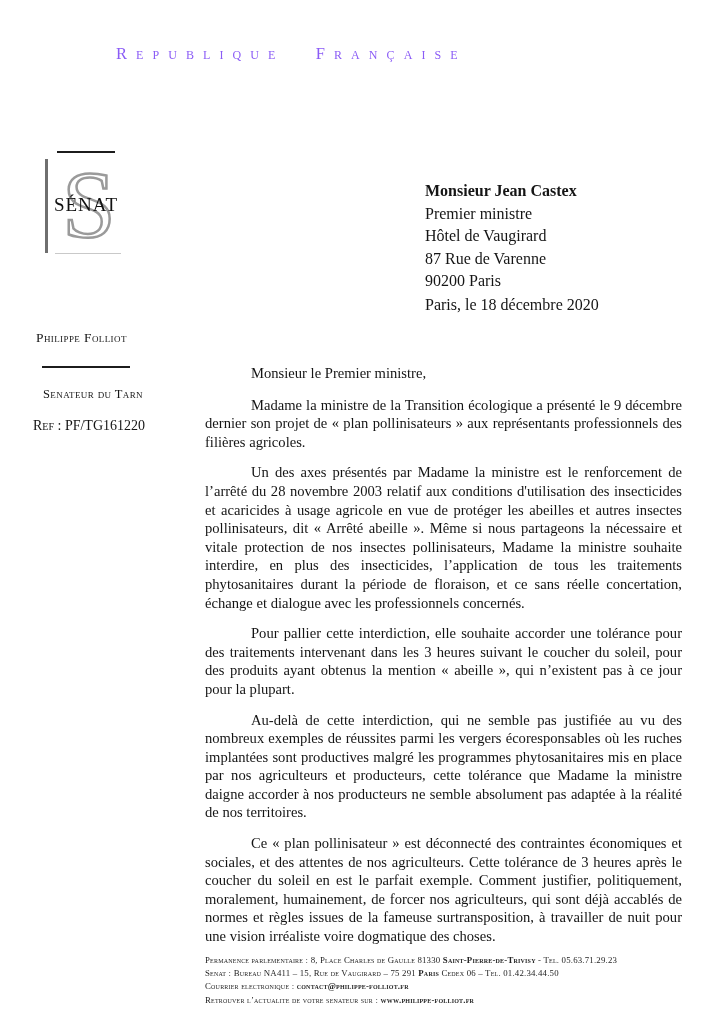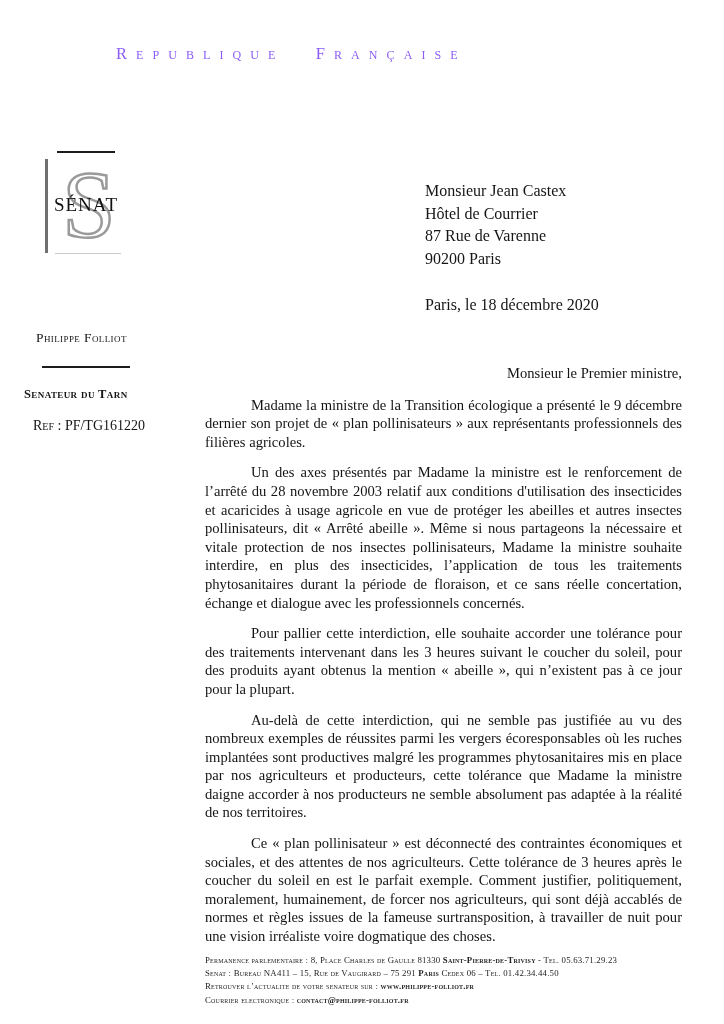--- a/index.html
+++ b/index.html
@@ -14,34 +14,34 @@
     text-align:left;font-size:16.5px;font-variant:small-caps;
     letter-spacing:0.55em;word-spacing:1.1em;color:#8b5cf6;
   }
   .logo-wrap{position:absolute;left:45px;top:141px;width:84px;height:116px;}
   .logo-toprule{position:absolute;left:12px;top:10px;width:58px;height:2px;background:#1c1c1c;}
   .logo-vbar{position:absolute;left:0;top:18px;width:3px;height:94px;background:#6f6f6f;}
   .logo-bottomrule{position:absolute;left:10px;top:112px;width:66px;height:1px;background:#c9c9c9;}
   .logo-svg{position:absolute;left:4px;top:14px;}
   
   .recipient{position:absolute;left:425px;top:180px;font-size:16px;line-height:22.5px;}
-  .recipient .name{font-weight:normal;}
+  .recipient .name{font-weight:bold;}
   .dateline{position:absolute;left:425px;top:296px;font-size:16px;}
   
   .sender-name{position:absolute;left:36px;top:330px;font-size:13.5px;font-variant:small-caps;letter-spacing:0.4px;}
   .sender-rule{position:absolute;left:42px;top:366px;width:88px;height:1.5px;background:#1c1c1c;}
-  .sender-title{position:absolute;left:24px;top:387px;font-size:12.5px;font-variant:small-caps;letter-spacing:0.4px;font-weight:bold;}
+  .sender-title{position:absolute;left:43px;top:387px;font-size:12.5px;font-variant:small-caps;letter-spacing:0.4px;}
   .sender-ref{position:absolute;left:33px;top:418px;font-size:14px;font-variant:small-caps;}
   
   .body-col{position:absolute;left:205px;top:364px;width:477px;}
   .body-col p{
     margin:0 0 12px 0;font-size:14.6px;line-height:18.6px;
     text-align:justify;text-indent:46px;color:#141414;
   }
-  .body-col p.salutation{text-align:right;margin-bottom:13px;}
+  .body-col p.salutation{text-align:left;margin-bottom:13px;}
   
   .footer{position:absolute;left:205px;top:954px;width:500px;
     font-size:8.8px;line-height:13.2px;font-variant:small-caps;
     letter-spacing:0.2px;color:#242424;}
   .footer .b{font-weight:bold;}
 </style>
 </head>
 <body>
 
 <div class="header-title">Republique Française</div>
@@ -51,21 +51,22 @@
   <div class="logo-vbar"></div>
   <svg class="logo-svg" width="78" height="100" viewBox="0 0 78 100">
     <text x="40" y="82" text-anchor="middle" font-family="Liberation Serif, serif" font-size="96" fill="none" stroke="#9a9a9a" stroke-width="2.5">S</text>
     <text x="37" y="56" text-anchor="middle" font-family="Liberation Serif, serif" font-size="19" fill="#111111" letter-spacing="1">SÉNAT</text>
   </svg>
   <div class="logo-bottomrule"></div>
 </div>
 
 <div class="recipient">
   <div class="name">Monsieur Jean Castex</div>
-  <div>Hôtel de Courrier</div>
+  <div>Premier ministre</div>
+  <div>Hôtel de Vaugirard</div>
   <div>87 Rue de Varenne</div>
   <div>90200 Paris</div>
 </div>
 
 <div class="dateline">Paris, le 18 décembre 2020</div>
 
 <div class="sender-name">Philippe Folliot</div>
 <div class="sender-rule"></div>
 <div class="sender-title">Senateur du Tarn</div>
 <div class="sender-ref">Ref : PF/TG161220</div>
@@ -75,15 +76,15 @@
   <p>Madame la ministre de la Transition écologique a présenté le 9 décembre dernier son projet de « plan pollinisateurs » aux représentants professionnels des filières agricoles.</p>
   <p>Un des axes présentés par Madame la ministre est le renforcement de l’arrêté du 28 novembre 2003 relatif aux conditions d'utilisation des insecticides et acaricides à usage agricole en vue de protéger les abeilles et autres insectes pollinisateurs, dit « Arrêté abeille ». Même si nous partageons la nécessaire et vitale protection de nos insectes pollinisateurs, Madame la ministre souhaite interdire, en plus des insecticides, l’application de tous les traitements phytosanitaires durant la période de floraison, et ce sans réelle concertation, échange et dialogue avec les professionnels concernés.</p>
   <p>Pour pallier cette interdiction, elle souhaite accorder une tolérance pour des traitements intervenant dans les 3 heures suivant le coucher du soleil, pour des produits ayant obtenus la mention « abeille », qui n’existent pas à ce jour pour la plupart.</p>
   <p>Au-delà de cette interdiction, qui ne semble pas justifiée au vu des nombreux exemples de réussites parmi les vergers écoresponsables où les ruches implantées sont productives malgré les programmes phytosanitaires mis en place par nos agriculteurs et producteurs, cette tolérance que Madame la ministre daigne accorder à nos producteurs ne semble absolument pas adaptée à la réalité de nos territoires.</p>
   <p>Ce « plan pollinisateur » est déconnecté des contraintes économiques et sociales, et des attentes de nos agriculteurs. Cette tolérance de 3 heures après le coucher du soleil en est le parfait exemple. Comment justifier, politiquement, moralement, humainement, de forcer nos agriculteurs, qui sont déjà accablés de normes et règles issues de la fameuse surtransposition, à travailler de nuit pour une vision irréaliste voire dogmatique des choses.</p>
 </div>
 
 <div class="footer">
   <div><span>Permanence parlementaire : 8, Place Charles de Gaulle 81330 </span><span class="b">Saint-Pierre-de-Trivisy</span><span> - Tel. 05.63.71.29.23</span></div>
   <div><span>Senat : Bureau NA411 – 15, Rue de Vaugirard – 75 291 </span><span class="b">Paris</span><span> Cedex 06 – Tel. 01.42.34.44.50</span></div>
+  <div><span>Courrier electronique : </span><span class="b">contact@philippe-folliot.fr</span><span></span></div>
   <div><span>Retrouver l’actualite de votre senateur sur : </span><span class="b">www.philippe-folliot.fr</span><span></span></div>
-  <div><span>Courrier electronique : </span><span class="b">contact@philippe-folliot.fr</span><span></span></div>
 </div>
 
 </body></html>

